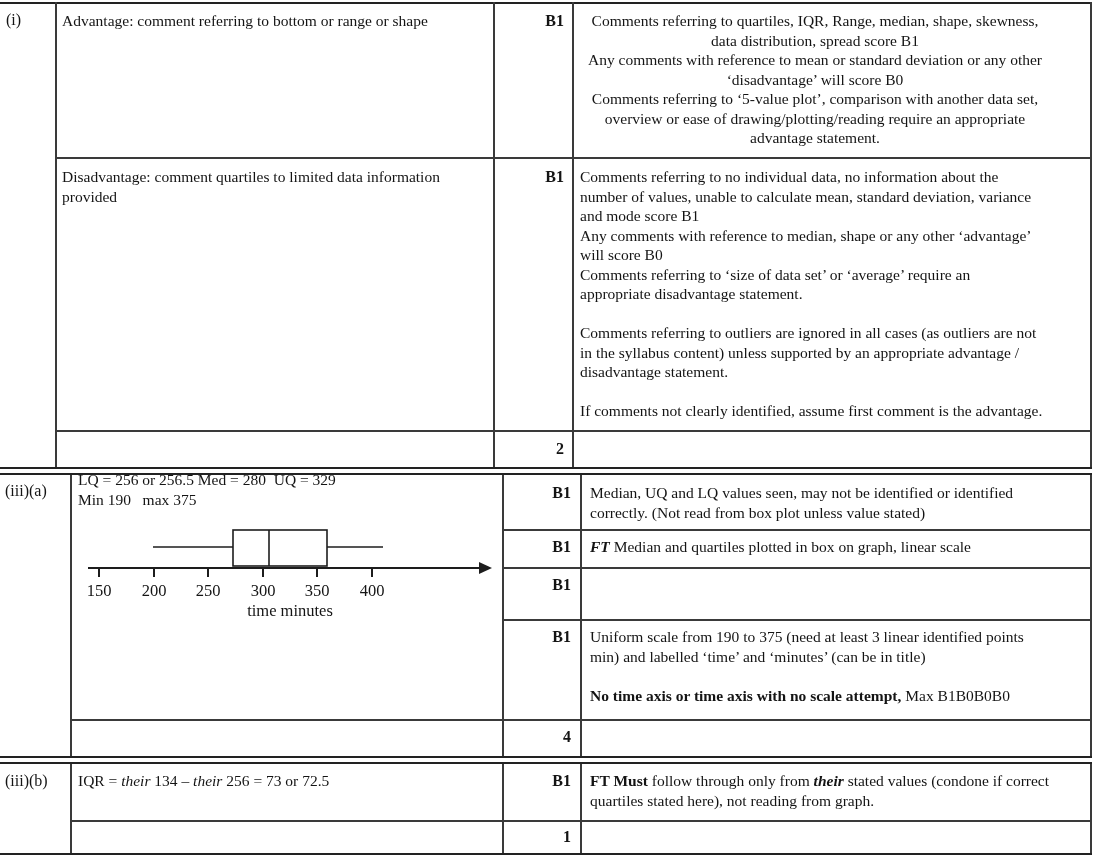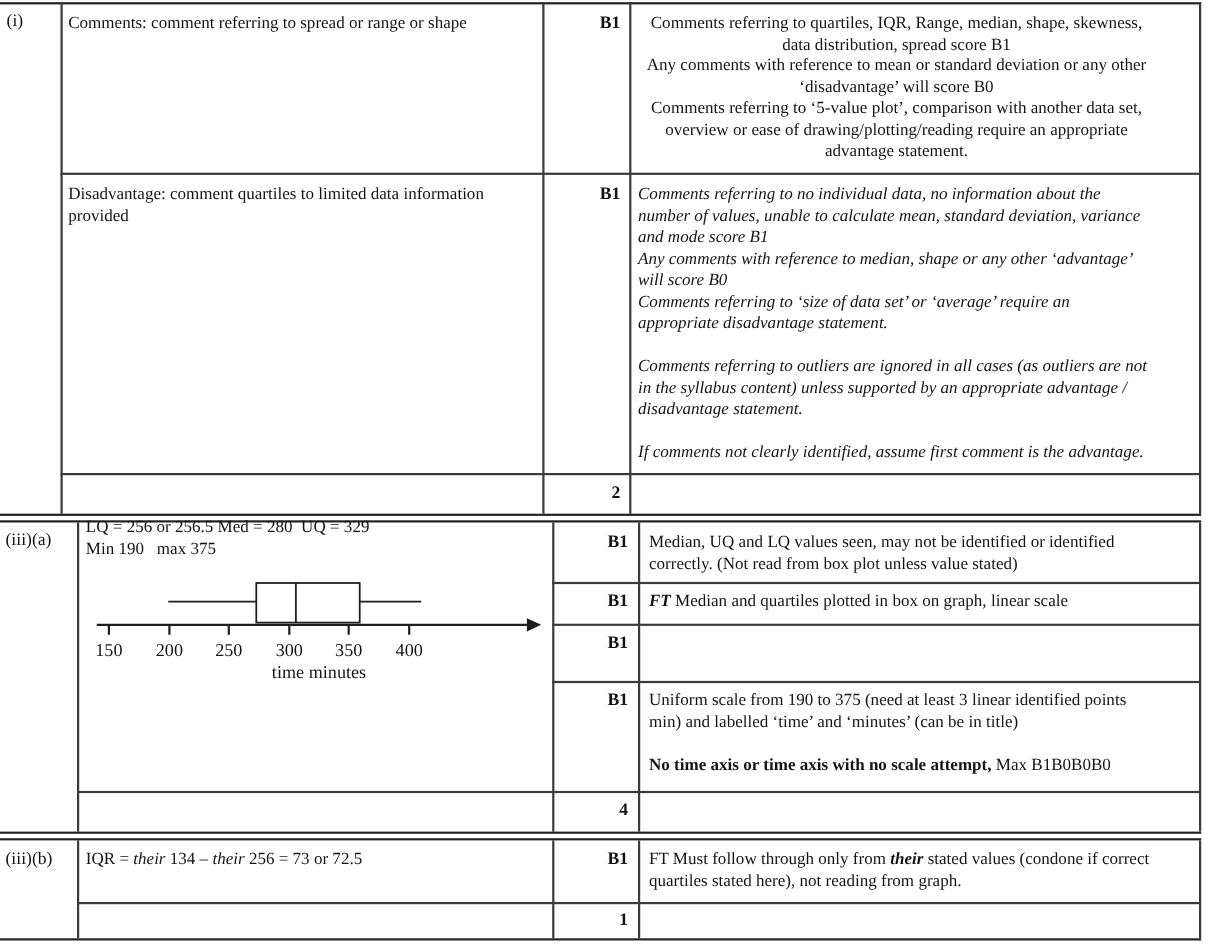--- a/index.html
+++ b/index.html
@@ -48,34 +48,34 @@
   <div class="dband" style="left:0;top:756px;width:1092px;"></div>
 
   <div class="vl" style="left:70px;top:764px;height:89px;"></div>
   <div class="vl" style="left:502px;top:764px;height:89px;"></div>
   <div class="vl" style="left:580px;top:764px;height:89px;"></div>
   <div class="vl" style="left:1090px;top:764px;height:89px;"></div>
   <div class="hl" style="left:70px;top:820px;width:1020px;"></div>
 
   <div class="t lbl" style="left:6px;top:10px;">(i)</div>
 
-  <div class="t" style="left:62px;top:11px;width:424px;">Comments: comment referring to spread or range or shape</div>
+  <div class="t" style="left:62px;top:11px;width:424px;">Advantage: comment referring to bottom or range or shape</div>
   <div class="mark" style="left:493px;top:11px;width:71px;">B1</div>
   <div class="t" style="left:562px;top:11px;width:506px;text-align:center;">Comments referring to quartiles, IQR, Range, median, shape, skewness,
 data distribution, spread score B1
 Any comments with reference to mean or standard deviation or any other
 ‘disadvantage’ will score B0
 Comments referring to ‘5-value plot’, comparison with another data set,
 overview or ease of drawing/plotting/reading require an appropriate
 advantage statement.</div>
 
   <div class="t" style="left:62px;top:167px;width:424px;">Disadvantage: comment quartiles to limited data information
 provided</div>
   <div class="mark" style="left:493px;top:167px;width:71px;">B1</div>
-  <div class="t" style="left:580px;top:167px;width:506px;font-style:italic;">Comments referring to no individual data, no information about the
+  <div class="t" style="left:580px;top:167px;width:506px;">Comments referring to no individual data, no information about the
 number of values, unable to calculate mean, standard deviation, variance
 and mode score B1
 Any comments with reference to median, shape or any other ‘advantage’
 will score B0
 Comments referring to ‘size of data set’ or ‘average’ require an
 appropriate disadvantage statement.
 
 Comments referring to outliers are ignored in all cases (as outliers are not
 in the syllabus content) unless supported by an appropriate advantage /
 disadvantage statement.
@@ -132,18 +132,18 @@
 
 </span><span style="font-weight: 700;">No time axis or time axis with no scale attempt,</span><span> Max B1B0B0B0</span></div>
 
   <div class="mark" style="left:502px;top:727px;width:69px;">4</div>
 
   <div class="t lbl" style="left:5px;top:771px;">(iii)(b)</div>
 
   <div class="t" style="left:78px;top:771px;width:420px;"><span>IQR = </span><span style="font-style: italic;">their</span><span> 134 – </span><span style="font-style: italic;">their</span><span> 256 = 73 or 72.5</span></div>
 
   <div class="mark" style="left:502px;top:771px;width:69px;">B1</div>
-  <div class="t" style="left:590px;top:771px;width:500px;"><span style="font-weight: 400;">FT Must</span><span> follow through only from </span><span style="font-weight: 700; font-style: italic;">their</span><span> stated values (condone if correct
+  <div class="t" style="left:590px;top:771px;width:500px;"><span style="font-weight: 700;">FT Must</span><span> follow through only from </span><span style="font-weight: 700; font-style: italic;">their</span><span> stated values (condone if correct
 quartiles stated here), not reading from graph.</span></div>
 
   <div class="mark" style="left:502px;top:827px;width:69px;">1</div>
 
 </div>
 
 </body></html>

